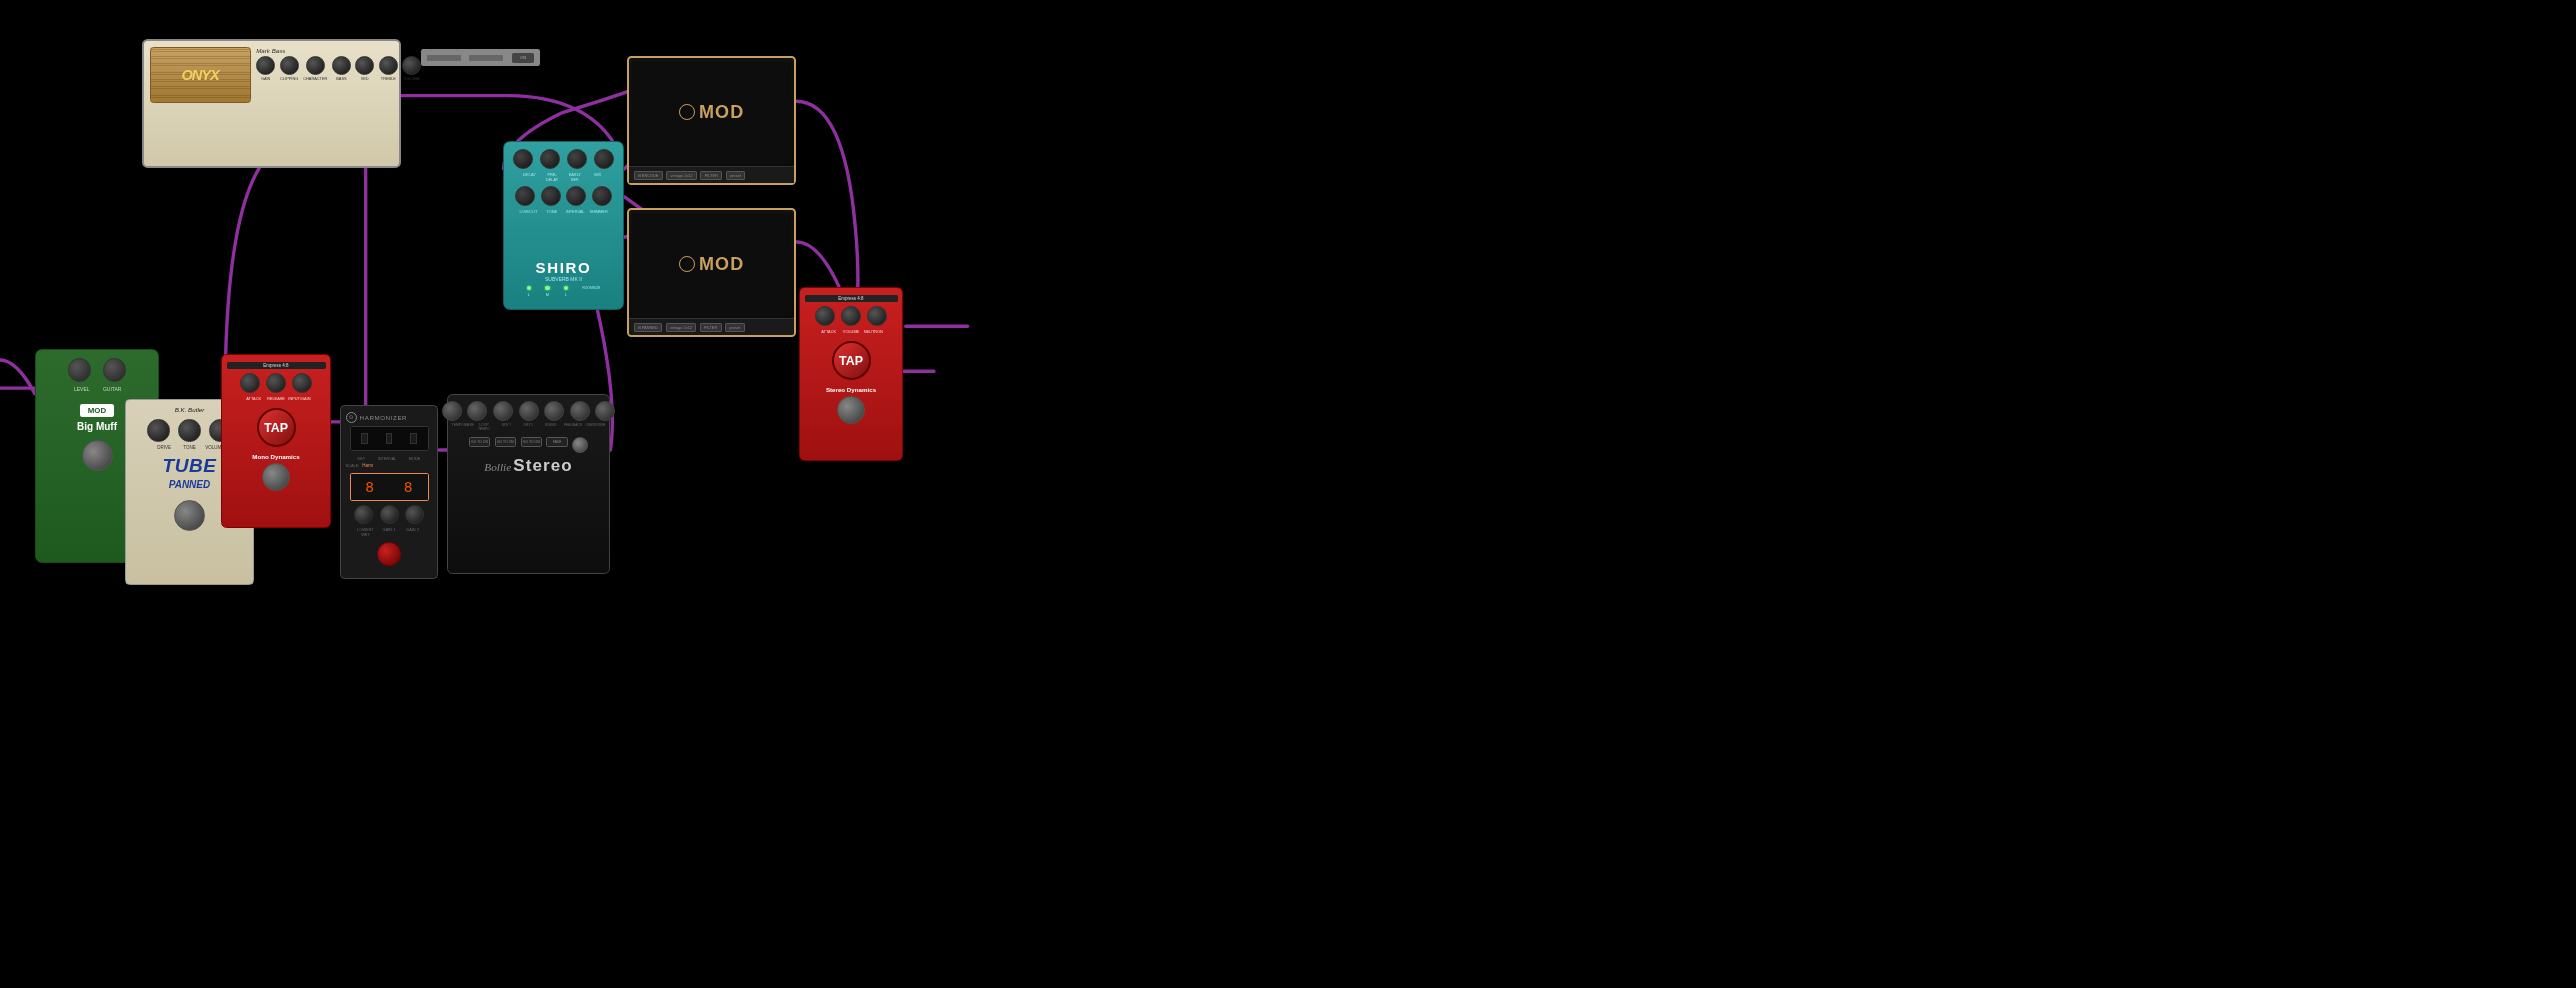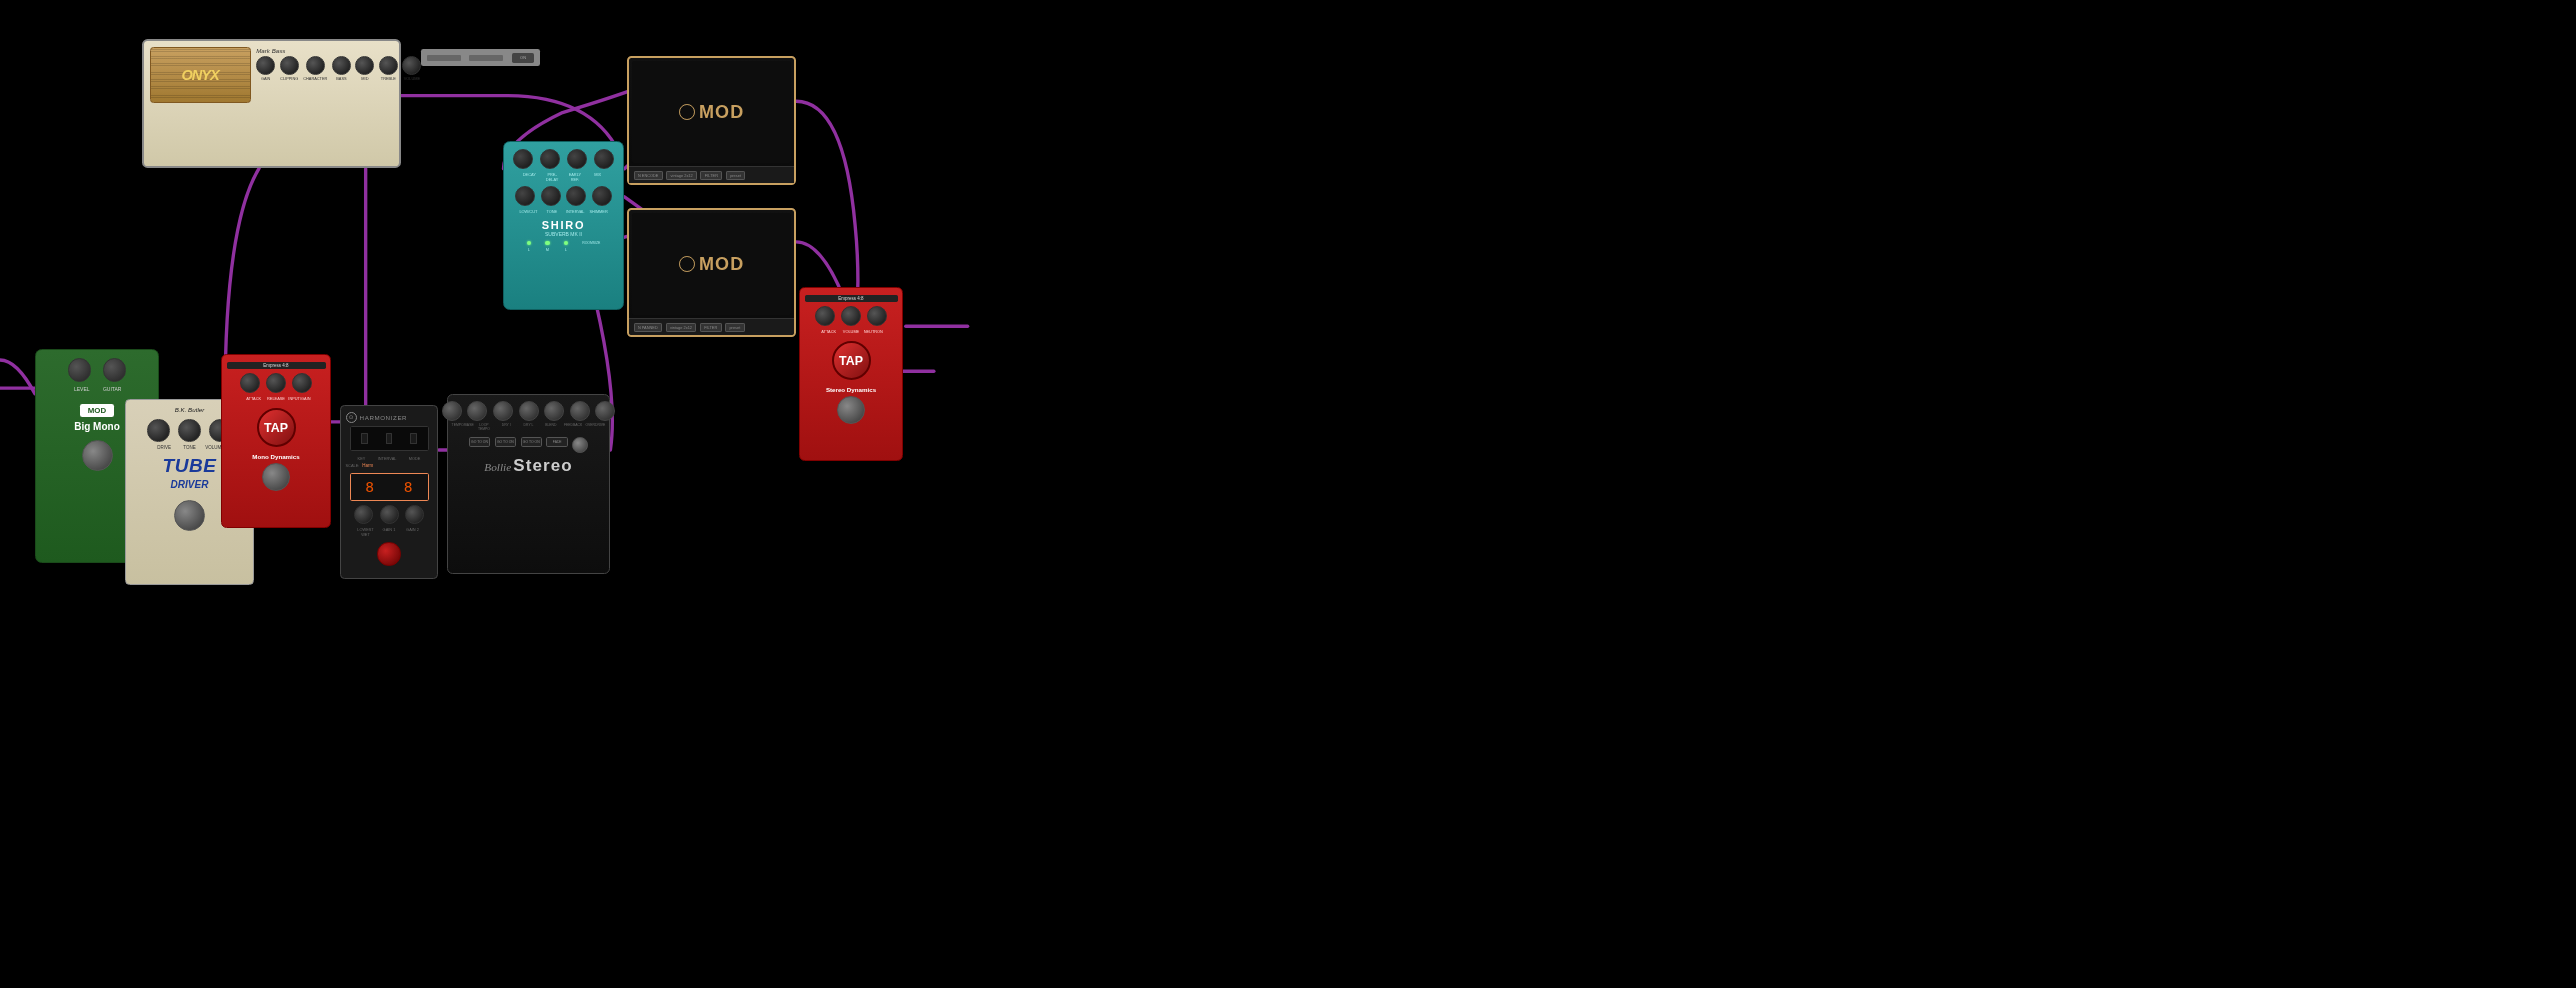--- a/index.html
+++ b/index.html
@@ -496,24 +496,25 @@
       margin-bottom: 5.6px;
     }
     #shiro-reverb .shiro-mid-labels span { width: 20px; text-align: center; }
     #shiro-reverb .shiro-logo {
       display: flex;
       flex-direction: column;
       align-items: center;
       margin-bottom: 3.4px;
     }
     #shiro-reverb .shiro-name {
-      font-size: 11px;
+      font-size: 15px;
       font-weight: 900;
       color: #fff;
       letter-spacing: 1.7px;
+      margin-top: 40px;
     }
     #shiro-reverb .shiro-model {
       font-size: 5px;
       color: #a0e8e8;
     }
     #shiro-reverb .shiro-switches {
       display: flex;
       gap: 14px;
     }
     #shiro-reverb .shiro-switch {
@@ -765,38 +766,38 @@
 <div id="big-muff" class="device">
   <div class="knob-row">
     <div class="knob"></div>
     <div class="knob"></div>
   </div>
   <div class="label-row">
     <span>LEVEL</span>
     <span>GUITAR</span>
   </div>
   <div class="logo">MOD</div>
-  <div class="model-name">Big Mono</div>
+  <div class="model-name">Big Muff</div>
   <div class="footswitch"></div>
 </div>
 
 <div id="tube-driver" class="device">
   <div class="td-brand">B.K. Butler</div>
   <div class="td-knob-row">
     <div class="td-knob"></div>
     <div class="td-knob"></div>
     <div class="td-knob"></div>
   </div>
   <div class="td-labels">
     <span>DRIVE</span>
     <span>TONE</span>
     <span>VOLUME</span>
   </div>
   <div class="td-title">TUBE</div>
-  <div class="td-subtitle">DRIVER</div>
+  <div class="td-subtitle">PANNED</div>
   <div class="td-footswitch"></div>
 </div>
 
 <div id="onyx-amp" class="device">
   <div class="amp-top">
     <div class="amp-grille">
       <span style="z-index:1; color:#f0d060; font-size:14.6px; font-weight:900; font-style:italic;">ONYX</span>
     </div>
     <div class="amp-controls">
       <div class="amp-brand">Mark Bass</div>

